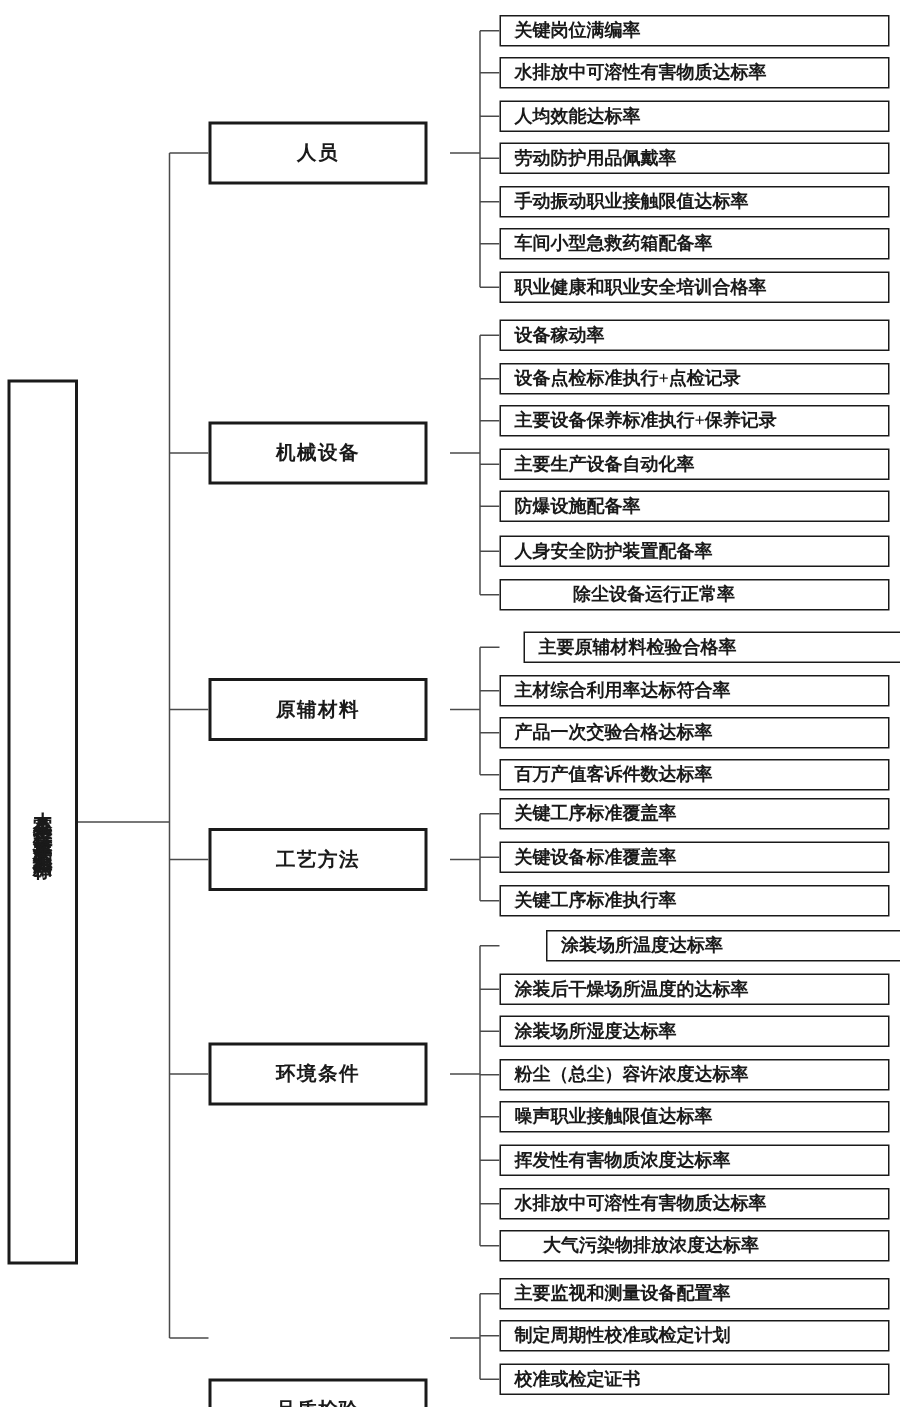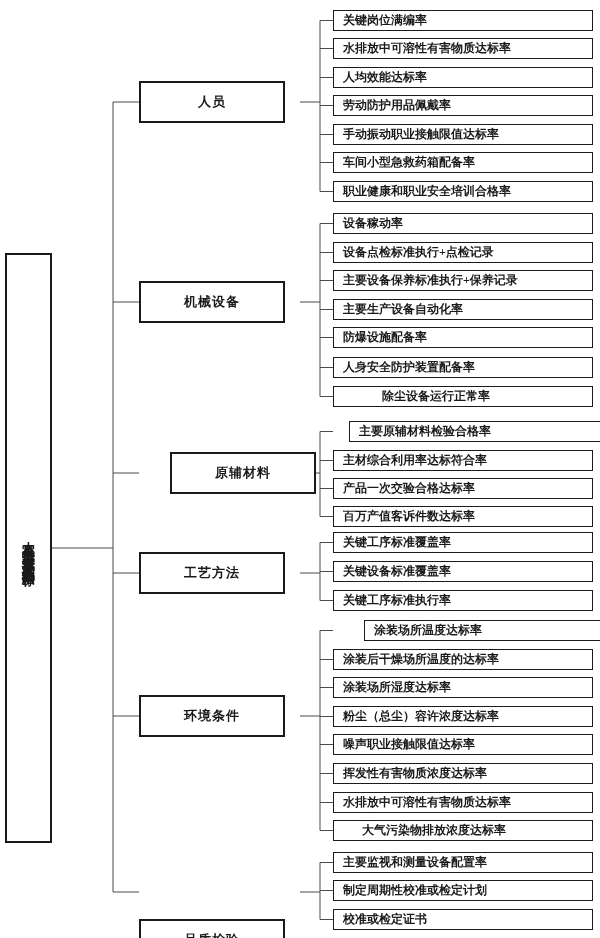--- a/index.html
+++ b/index.html
@@ -135,21 +135,21 @@
       </div>
       <div class="leaf-node" style="top: 327px; text-align: center;">
         <span>防爆设施配备率</span>
       </div>
       <div class="leaf-node" style="top: 357px;">
         <span>人身安全防护装置配备率</span>
       </div>
       <div class="leaf-node" style="top: 386px; padding-left: 48px;">
         <span>除尘设备运行正常率</span>
       </div>
-      <div class="category-node" style="top: 452px; margin-left: 31px;">
+      <div class="category-node" style="top: 452px;">
         <span>原辅材料</span>
       </div>
       <div class="leaf-node" style="top: 421px; margin-left: 16px;">
         <span>主要原辅材料检验合格率</span>
       </div>
       <div class="leaf-node" style="top: 450px;">
         <span>主材综合利用率达标符合率</span>
       </div>
       <div class="leaf-node" style="top: 478px;">
         <span>产品一次交验合格达标率</span>

